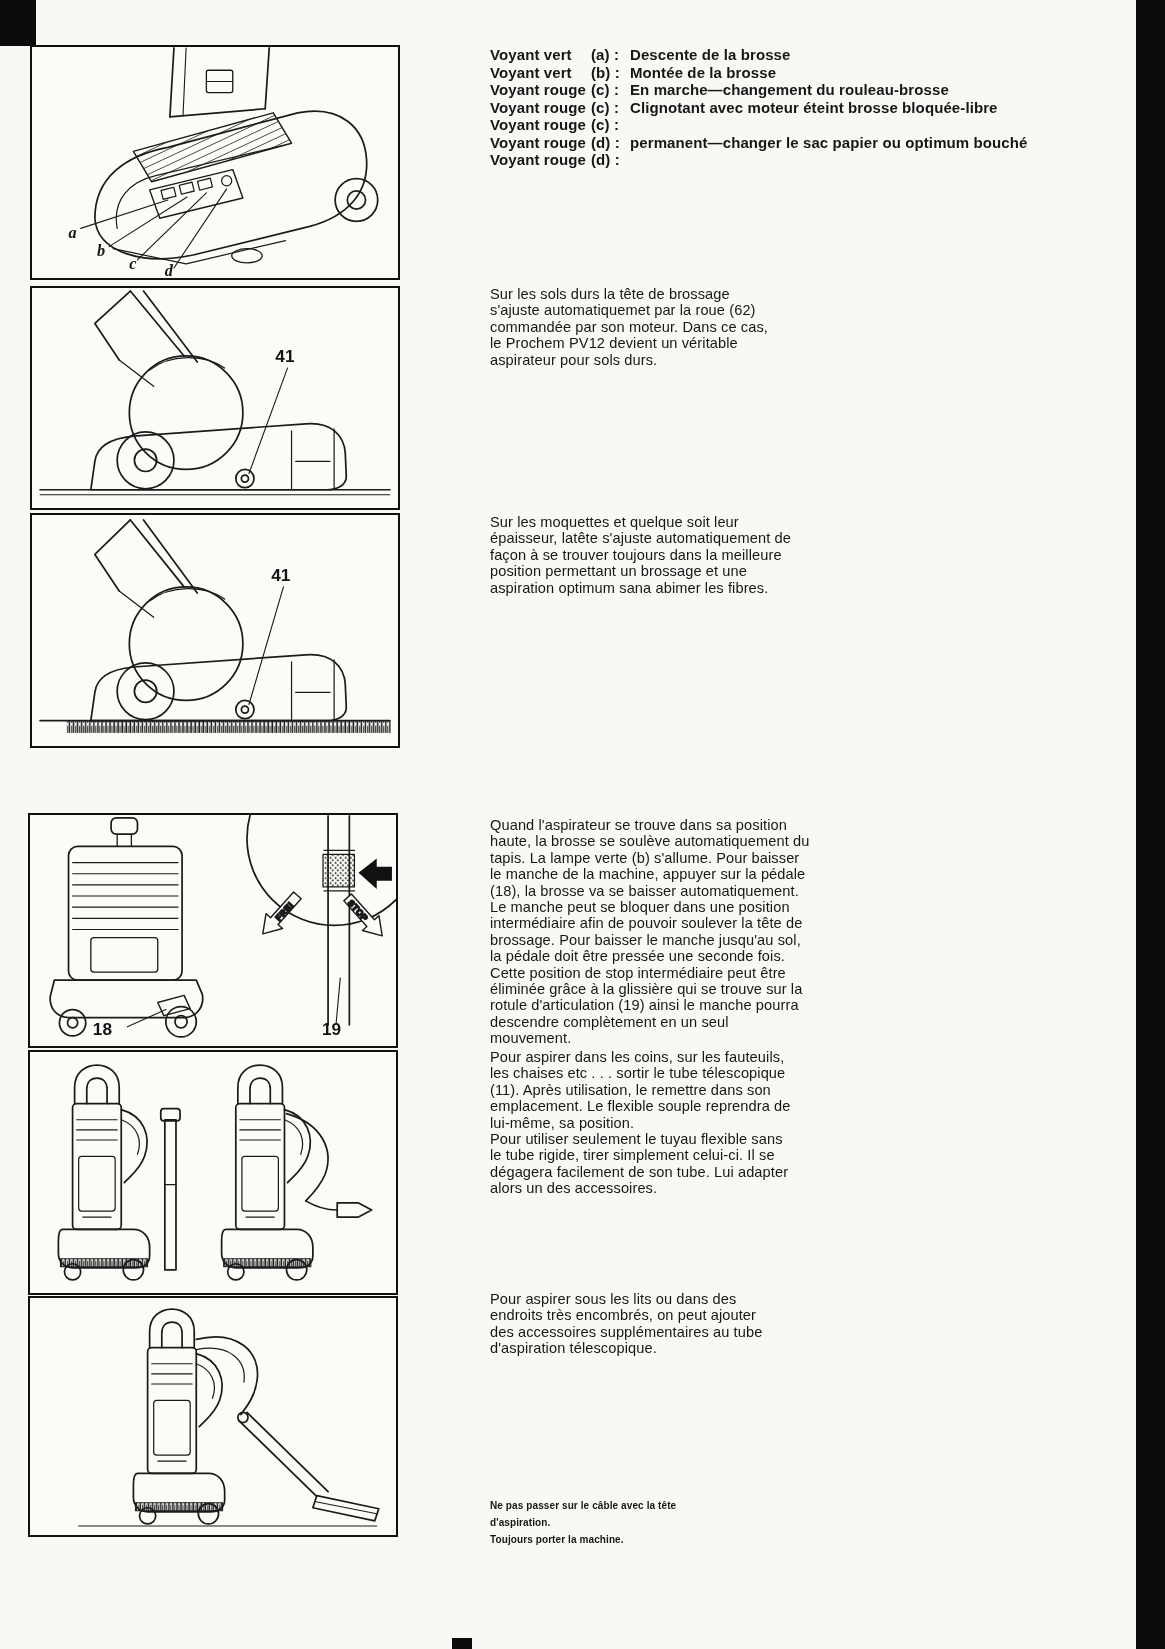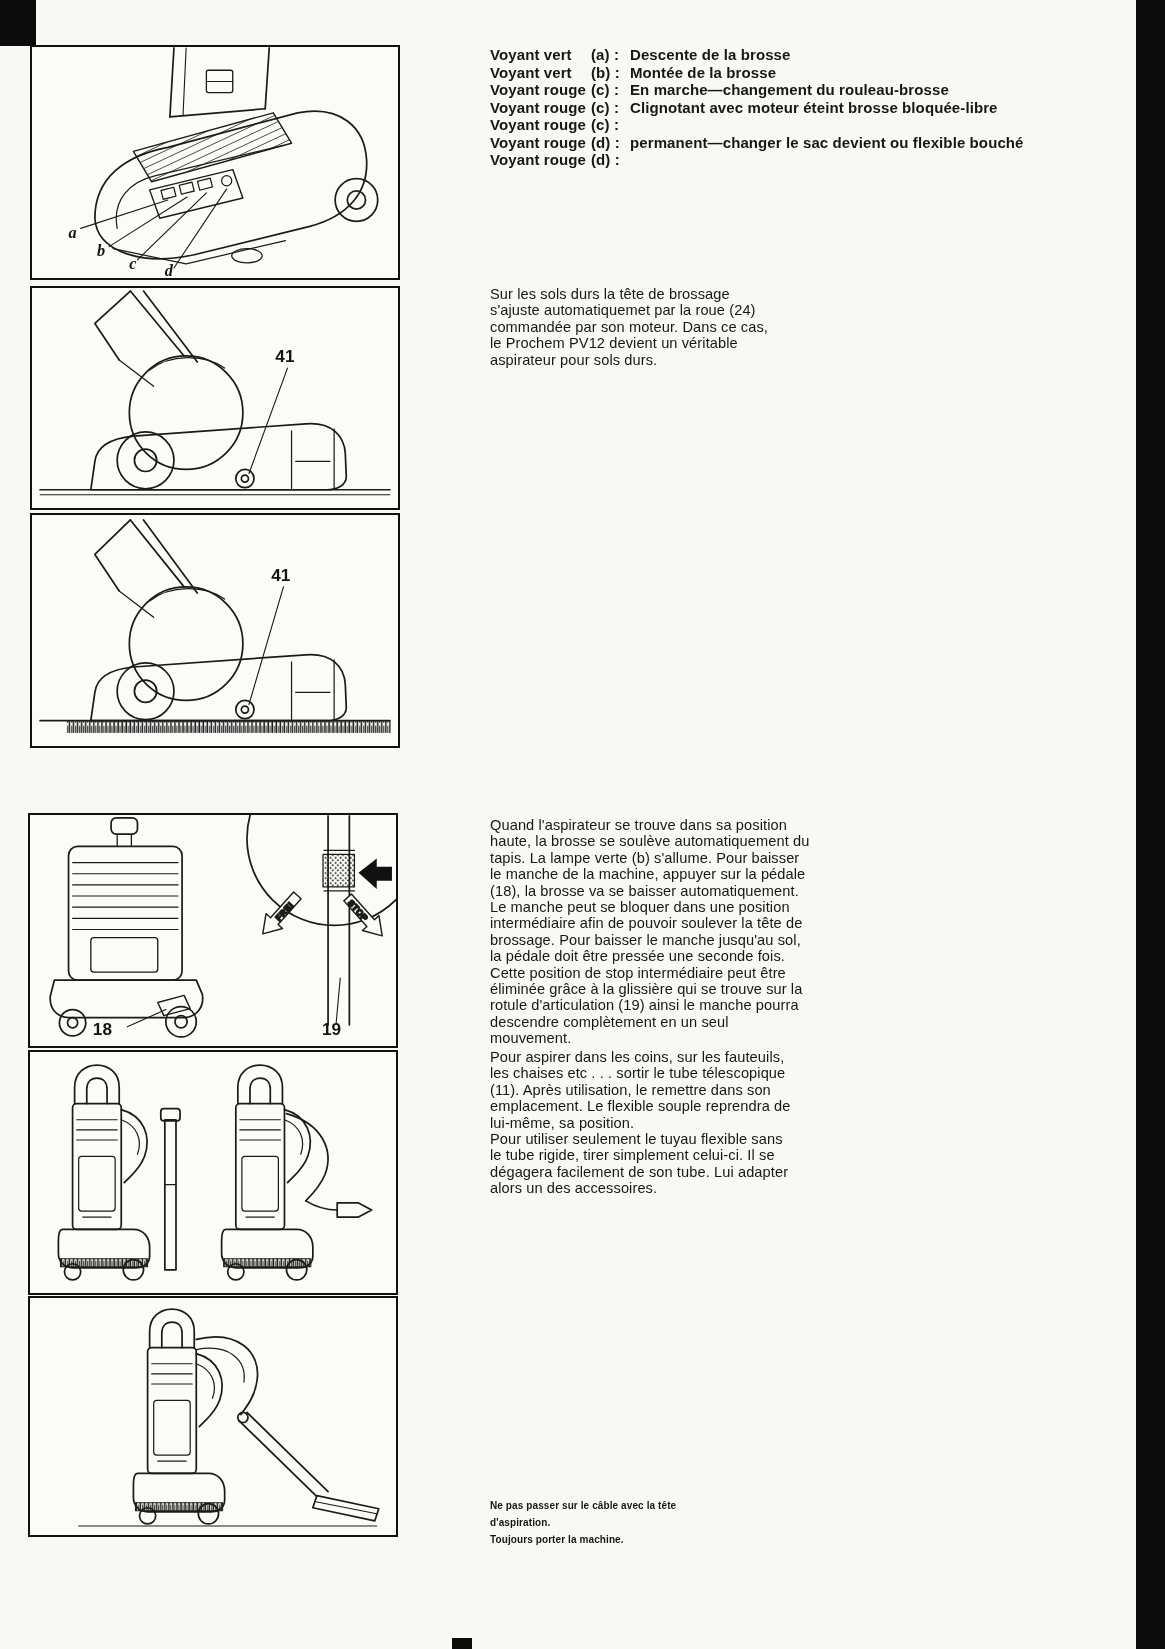--- a/index.html
+++ b/index.html
@@ -226,33 +226,38 @@
       <span>(c) :</span>
       <span class="pdesc">Clignotant avec moteur éteint brosse bloquée-libre</span>
     </div>
     <div class="prow">
       <span>Voyant rouge</span>
       <span>(c) :</span>
     </div>
     <div class="prow">
       <span>Voyant rouge</span>
       <span>(d) :</span>
-      <span class="pdesc">permanent—changer le sac devient ou flexible bouché</span>
+      <span class="pdesc">permanent—changer le sac papier ou optimum bouché</span>
     </div>
     <div class="prow">
       <span>Voyant rouge</span>
       <span>(d) :</span>
     </div>
   </div>
 
   <div class="tblock" style="left:490px;top:286px;width:430px">Sur les sols durs la tête de brossage
-s'ajuste automatiquemet par la roue (24)
+s'ajuste automatiquemet par la roue (62)
 commandée par son moteur. Dans ce cas,
 le Prochem PV12  devient un véritable
 aspirateur pour sols durs.</div>
+  <div class="tblock" style="left:490px;top:514px;width:440px">Sur les moquettes et quelque soit leur
+épaisseur, latête s'ajuste automatiquement de
+façon à se trouver toujours dans la meilleure
+position permettant un brossage et une
+aspiration optimum sana abimer les fibres.</div>
   <div class="tblock" style="left:490px;top:817px;width:450px">Quand l'aspirateur se trouve dans sa position
 haute, la brosse se soulève automatiquement du
 tapis. La lampe verte (b) s'allume. Pour baisser
 le manche de la machine, appuyer sur la pédale
 (18), la brosse va se baisser automatiquement.
 Le manche peut se bloquer dans une position
 intermédiaire afin de pouvoir soulever la tête de
 brossage. Pour baisser le manche jusqu'au sol,
 la pédale doit être pressée une seconde fois.
 Cette position de stop intermédiaire peut être
@@ -262,17 +267,21 @@
 mouvement.</div>
   <div class="tblock" style="left:490px;top:1049px;width:450px">Pour aspirer dans les coins, sur les fauteuils,
 les chaises etc . . . sortir le tube télescopique
 (11). Après utilisation, le remettre dans son
 emplacement. Le flexible souple reprendra de
 lui-même, sa position.
 Pour utiliser seulement le tuyau flexible sans
 le tube rigide, tirer simplement celui-ci. Il se
 dégagera facilement de son tube. Lui adapter
 alors un des accessoires.</div>
+  <div class="tblock" style="left:490px;top:1291px;width:440px">Pour aspirer sous les lits ou dans des
+endroits très encombrés, on peut ajouter
+des accessoires supplémentaires au tube
+d'aspiration télescopique.</div>
   <div class="tblock warn" style="left:490px;top:1497px;width:430px">Ne pas passer sur le câble avec la tête
 d'aspiration.
 Toujours porter la machine.</div>
 
 </div>
 
 </body></html>

